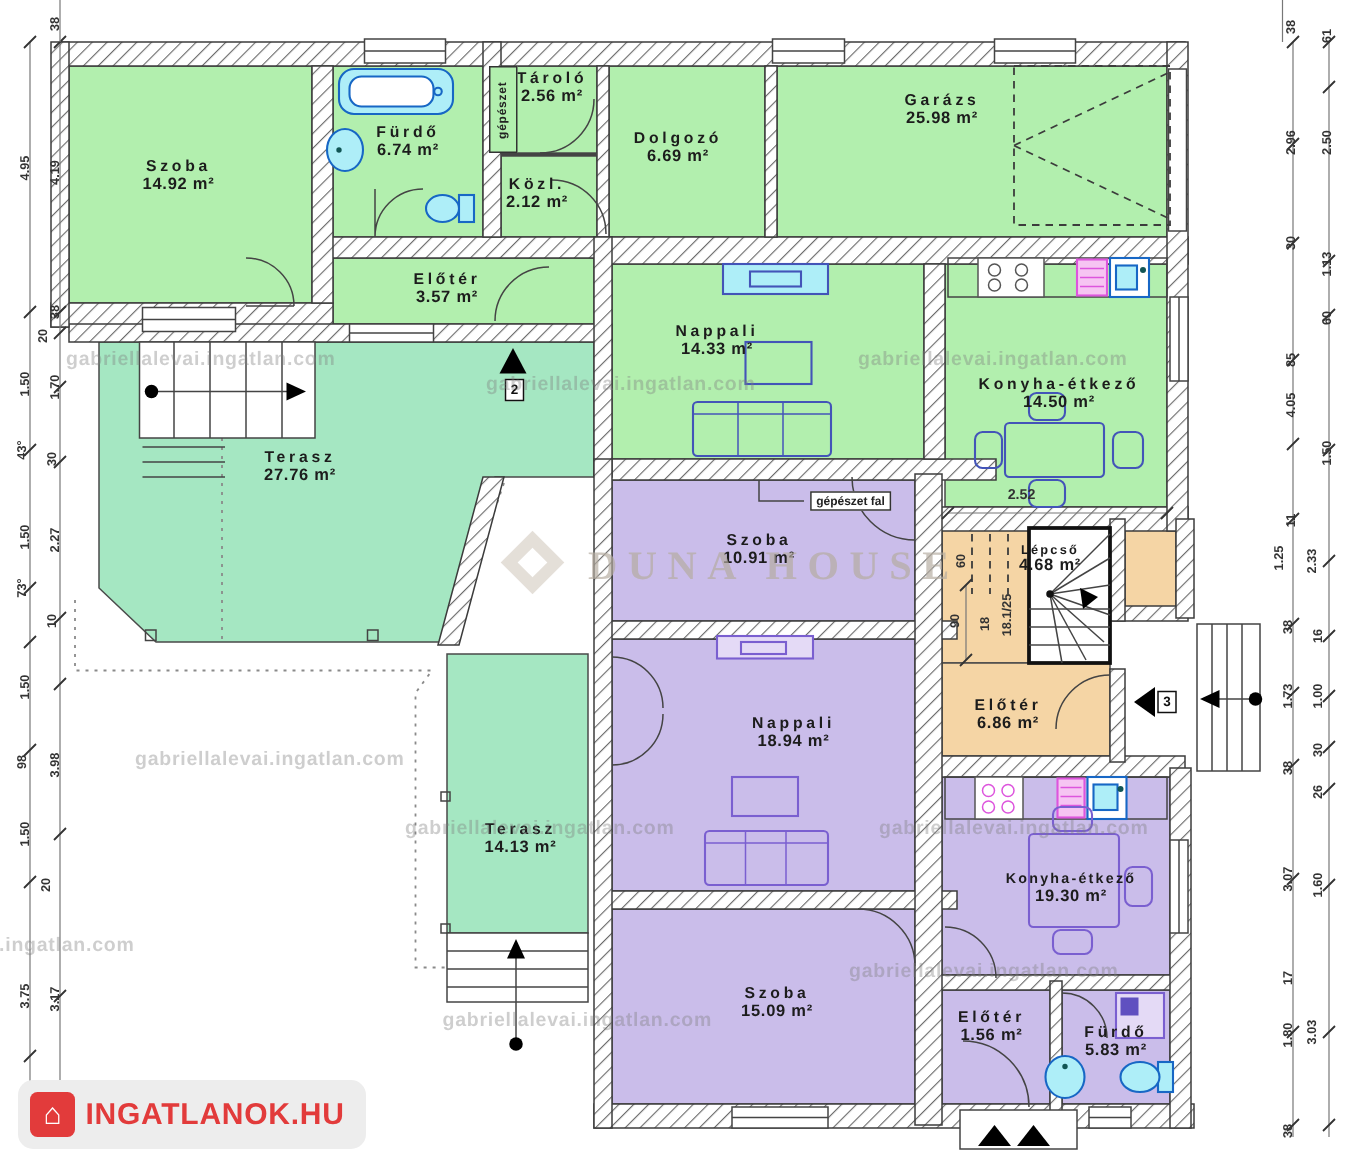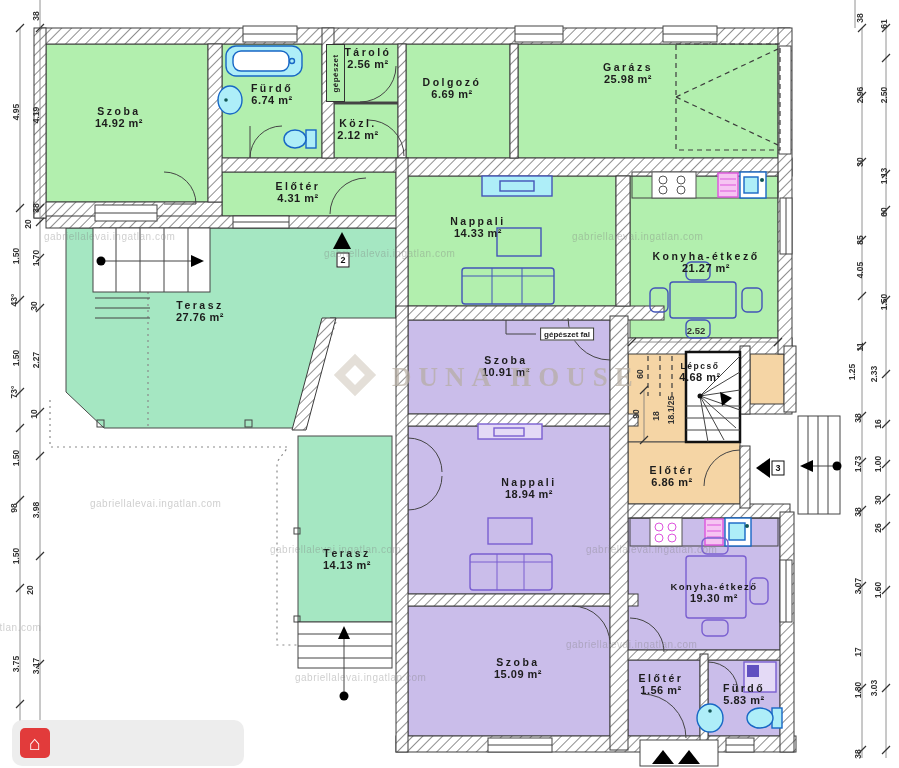--- a/index.html
+++ b/index.html
@@ -26,22 +26,22 @@
   .dimline{stroke:#777;stroke-width:0.8;fill:none;}
   .tick{stroke:#333;stroke-width:1.2;}
   .dot{stroke:#8a8a8a;stroke-width:1.2;fill:none;stroke-dasharray:2 4;}
   .dash{stroke:#3c3c3c;stroke-width:1.2;fill:none;stroke-dasharray:5 4;}
   
   .lbl{position:absolute;transform:translate(-50%,-50%);text-align:center;color:#1c1c1c;white-space:nowrap;z-index:6;}
   .rname{font-size:10.5px;font-weight:bold;letter-spacing:2.5px;}
   .rarea{font-size:11px;font-weight:bold;letter-spacing:.5px;}
   .dim{position:absolute;font-size:8.5px;font-weight:bold;color:#333;white-space:nowrap;
        transform:translate(-50%,-50%) rotate(-90deg);z-index:6;}
-  .dimh{position:absolute;font-size:9.5px;font-weight:bold;color:#333;transform:translate(-50%,-50%);z-index:6;margin-left:15px;}
-  .wm{position:absolute;font-size:10px;font-weight:normal;color:rgba(125,125,125,.38);
+  .dimh{position:absolute;font-size:9.5px;font-weight:bold;color:#333;transform:translate(-50%,-50%);z-index:6;}
+  .wm{position:absolute;font-size:13px;font-weight:bold;color:rgba(125,125,125,.38);
       letter-spacing:.5px;white-space:nowrap;z-index:7;}
   .brand{position:absolute;left:392px;top:362px;font-family:"Liberation Serif",serif;font-size:27px;
          font-weight:bold;letter-spacing:7px;color:var(--brand_gray);opacity:.68;z-index:7;white-space:nowrap;}
   .dh-logo{position:absolute;left:332px;top:352px;width:56px;height:50px;opacity:.55;z-index:7;}
   .dh-d1{position:absolute;left:8px;top:8px;width:30px;height:30px;background:#cfc6ba;transform:rotate(45deg);}
   .dh-d2{position:absolute;left:16px;top:16px;width:14px;height:14px;background:#fff;transform:rotate(45deg);}
   .gep{position:absolute;left:326px;top:44px;width:17px;height:56px;background:var(--green);
        border:1.2px solid #333;z-index:6;display:flex;align-items:center;justify-content:center;}
   .gep span{transform:rotate(-90deg);font-size:8px;font-weight:bold;color:#222;letter-spacing:.5px;}
   .hang{position:absolute;left:567px;top:334px;transform:translate(-50%,-50%);border:1.2px solid #333;
@@ -376,39 +376,39 @@
       <div class="rarea">6.74 m²</div>
 </div>
 <div class="lbl" style="left:368px;top:58px">
   <div class="rname">Tároló</div>
       <div class="rarea">2.56 m²</div>
 </div>
 <div class="lbl" style="left:358px;top:129px">
   <div class="rname">Közl.</div>
       <div class="rarea">2.12 m²</div>
 </div>
-<div class="lbl" style="left:452px;top:88px">
+<div class="lbl" style="left:452px;top:98px">
   <div class="rname">Dolgozó</div>
       <div class="rarea">6.69 m²</div>
 </div>
 <div class="lbl" style="left:628px;top:73px">
   <div class="rname">Garázs</div>
       <div class="rarea">25.98 m²</div>
 </div>
 <div class="lbl" style="left:298px;top:192px">
   <div class="rname">Előtér</div>
-      <div class="rarea">4.31 m²</div>
+      <div class="rarea">3.57 m²</div>
 </div>
 <div class="lbl" style="left:478px;top:227px">
   <div class="rname">Nappali</div>
       <div class="rarea">14.33 m²</div>
 </div>
 <div class="lbl" style="left:706px;top:262px">
   <div class="rname">Konyha-étkező</div>
-      <div class="rarea">21.27 m²</div>
+      <div class="rarea">14.50 m²</div>
 </div>
 <div class="lbl" style="left:200px;top:311px">
   <div class="rname">Terasz</div>
       <div class="rarea">27.76 m²</div>
 </div>
 <div class="lbl" style="left:506px;top:366px">
   <div class="rname">Szoba</div>
       <div class="rarea">10.91 m²</div>
 </div>
 <div class="lbl" style="left:700px;top:372px">
@@ -516,15 +516,16 @@
 <div class="wm" style="left:-90px;top:622px">gabriellalevai.ingatlan.com</div>
 
 <div class="dh-logo">
   <span class="dh-d1"></span>
       <span class="dh-d2"></span>
 </div>
 <div class="brand">DUNA HOUSE</div>
 
 <div class="sitelogo">
   <span class="houseicon">⌂</span>
+  <span class="sitetext">INGATLANOK.HU</span>
 </div>
 
 </div>
 
 </body></html>

